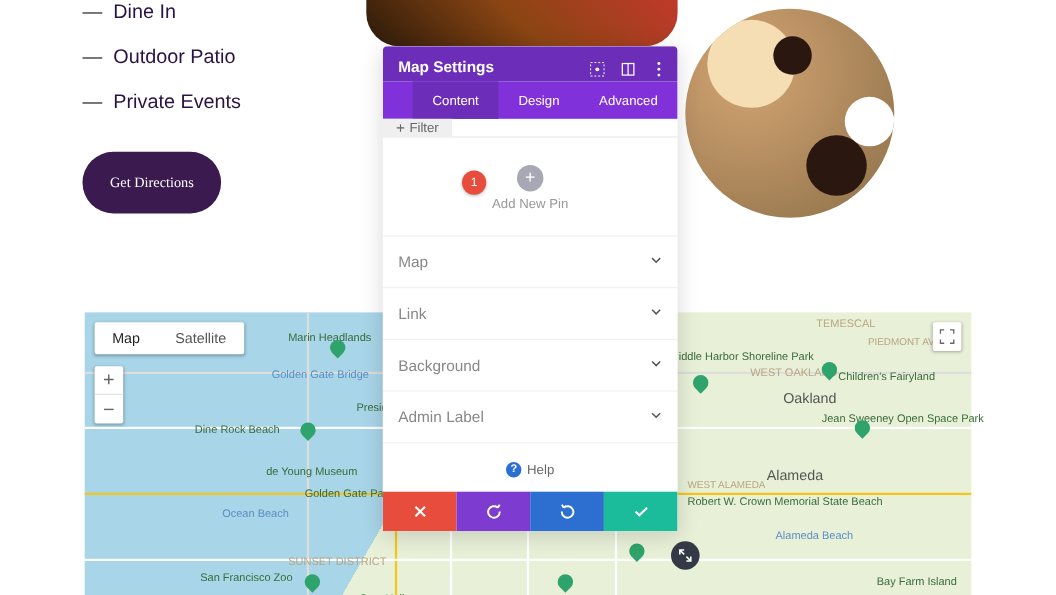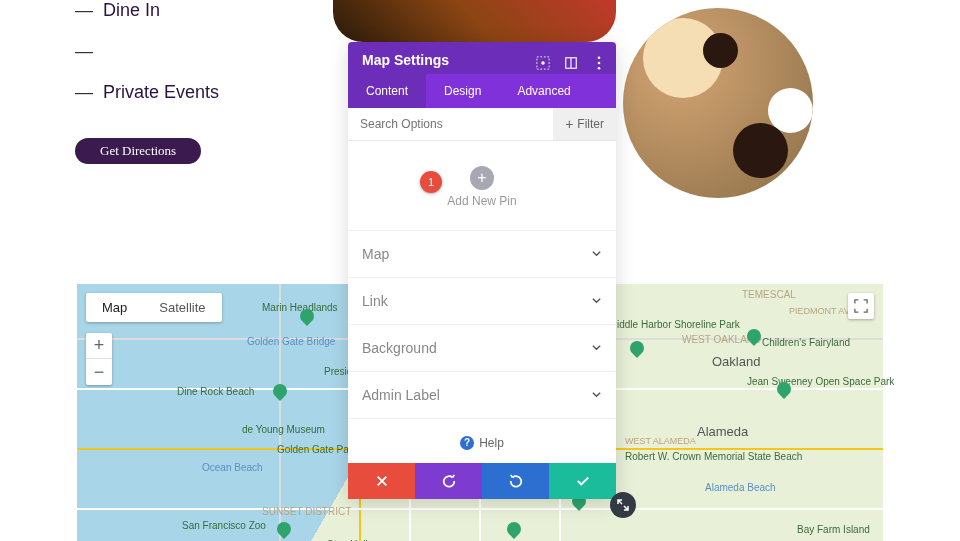--- a/index.html
+++ b/index.html
@@ -2,21 +2,21 @@
 <html><head>
 <meta charset="utf-8">
 <style>
 * { margin: 0; padding: 0; box-sizing: border-box; font-family: -apple-system, BlinkMacSystemFont, "Segoe UI", sans-serif; }
 body { width: 960px; height: 541px; overflow: hidden; position: relative; background: #fff; }
 
 .page-left { position: absolute; left: 75px; top: 0; width: 250px; }
 .bullet-item { display: flex; align-items: baseline; gap: 10px; margin-bottom: 20px; color: #2a1342; font-family: Georgia, serif; font-size: 18px; }
 .bullet-dash { color: #333; }
 
-.cta-button { margin-top: 15px; background: #3a1a4f; color: #fff; border: none; padding: 5px 25px; border-radius: 30px; font-size: 13px; font-family: Georgia, serif; cursor: pointer; }
+.cta-button { margin-top: 15px; background: #3a1a4f; color: #fff; border: none; padding: 20px 25px; border-radius: 30px; font-size: 13px; font-family: Georgia, serif; cursor: pointer; }
 
 .food-img-top { position: absolute; left: 333px; top: 0; width: 283px; height: 42px; background: linear-gradient(45deg, #2a1a0a, #8b4513, #c0392b); border-radius: 0 0 30px 30px; overflow: hidden; }
 .food-img-right { position: absolute; left: 623px; top: 8px; width: 190px; height: 190px; border-radius: 50%; background: radial-gradient(circle at 30% 30%, #d4a574, #8b6f47); overflow: hidden; }
 .food-img-right::before { content:''; position:absolute; left:20px; top:10px; width:80px; height:80px; border-radius:50%; background:#f5deb3; }
 .food-img-right::after { content:''; position:absolute; right:25px; bottom:20px; width:55px; height:55px; border-radius:50%; background:#2a1810; box-shadow:-40px -100px 0 -10px #2a1810, 30px -40px 0 -5px #fff; }
 
 .map-bg { position: absolute; left: 77px; top: 284px; right: 77px; height: 260px; background: linear-gradient(120deg, #a8d5e8 0%, #a8d5e8 40%, #e8f0d8 40%, #e8f0d8 100%); }
 .map-roads { position: absolute; inset: 0; }
 .map-roads::before { content:''; position:absolute; left:35%; top:0; width:2px; height:100%; background:#f5c518; box-shadow:50px 0 #fff, 120px 0 #fff, 200px 0 #fff, -80px 0 #ddd; }
 .map-roads::after { content:''; position:absolute; left:0; top:40%; width:100%; height:2px; background:#fff; box-shadow:0 60px #f5c518, 0 120px #fff, 0 -50px #ddd; }
@@ -44,21 +44,21 @@
 .modal { position: absolute; left: 348px; top: 42px; width: 268px; background: #fff; box-shadow: 0 4px 20px rgba(0,0,0,0.15); border-radius: 4px 4px 0 0; overflow: hidden; }
 
 .modal-header { background: #6c2eb9; padding: 10px 14px 6px; position: relative; }
 .modal-title { color: #fff; font-size: 14px; font-weight: 600; }
 .modal-preset { color: rgba(255,255,255,0.8); font-size: 11px; margin-top: 2px; display: flex; align-items: center; gap: 3px; cursor: pointer; }
 .modal-preset svg { width: 8px; height: 8px; }
 .modal-header-icons { position: absolute; right: 10px; top: 14px; display: flex; gap: 14px; align-items: center; }
 .modal-header-icons span { color: #fff; cursor: pointer; font-size: 14px; display: flex; }
 .modal-header-icons svg { width: 14px; height: 14px; }
 
-.modal-tabs { background: #8031d9; display: flex; }
+.modal-tabs { background: #8031d9; display: flex; justify-content: flex-end; }
 .modal-tab { padding: 10px 18px; color: #fff; font-size: 12px; cursor: pointer; }
 .modal-tab.active { background: #6c2eb9; font-weight: 500; }
 
 .search-row { display: flex; border-bottom: 1px solid #e8e8e8; }
 .search-input { flex: 1; border: none; padding: 9px 12px; font-size: 12px; outline: none; color: #999; }
 .filter-btn { background: #efefef; border: none; padding: 0 12px; display: flex; align-items: center; gap: 4px; font-size: 12px; color: #666; cursor: pointer; }
 
 .add-pin-area { padding: 25px 0 22px; text-align: center; position: relative; }
 .plus-circle { width: 24px; height: 24px; border-radius: 50%; background: #a8a8b5; color: #fff; display: inline-flex; align-items: center; justify-content: center; font-size: 16px; cursor: pointer; }
 .add-pin-label { font-size: 12px; color: #999; margin-top: 4px; }
@@ -83,20 +83,21 @@
 </head>
 <body>
 
 <div class="page-left">
   <div class="bullet-item">
       <span class="bullet-dash">—</span>
       <span>Dine In</span>
     </div>
   <div class="bullet-item">
       <span class="bullet-dash">—</span>
+      <span>Outdoor Patio</span>
     </div>
   <div class="bullet-item">
       <span class="bullet-dash">—</span>
       <span>Private Events</span>
     </div>
   <button class="cta-button">Get Directions</button>
 </div>
 
 <div class="food-img-top"></div>
 <div class="food-img-right"></div>
@@ -177,21 +178,20 @@
     </div>
   </div>
 
   <div class="modal-tabs">
     <div class="modal-tab active">Content</div>
     <div class="modal-tab">Design</div>
     <div class="modal-tab">Advanced</div>
   </div>
 
   <div class="search-row">
-    <input class="search-input" placeholder="Search Options" style="">
     <button class="filter-btn">
         <span style="font-size:14px">+</span>
         <span>Filter</span>
       </button>
   </div>
 
   <div class="add-pin-area">
     <div class="marker-badge">1</div>
     <div class="plus-circle">+</div>
     <div class="add-pin-label">Add New Pin</div>

